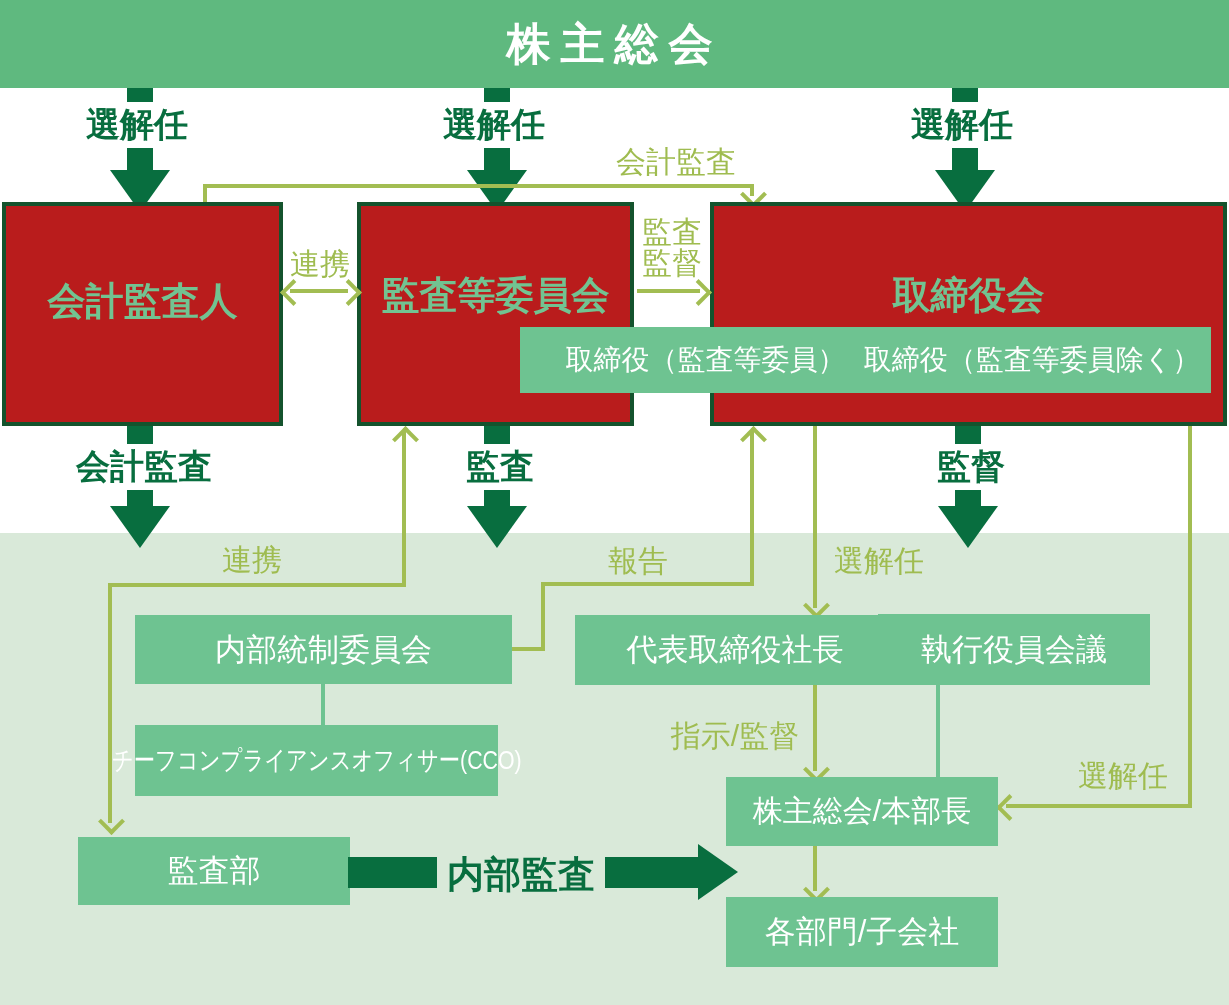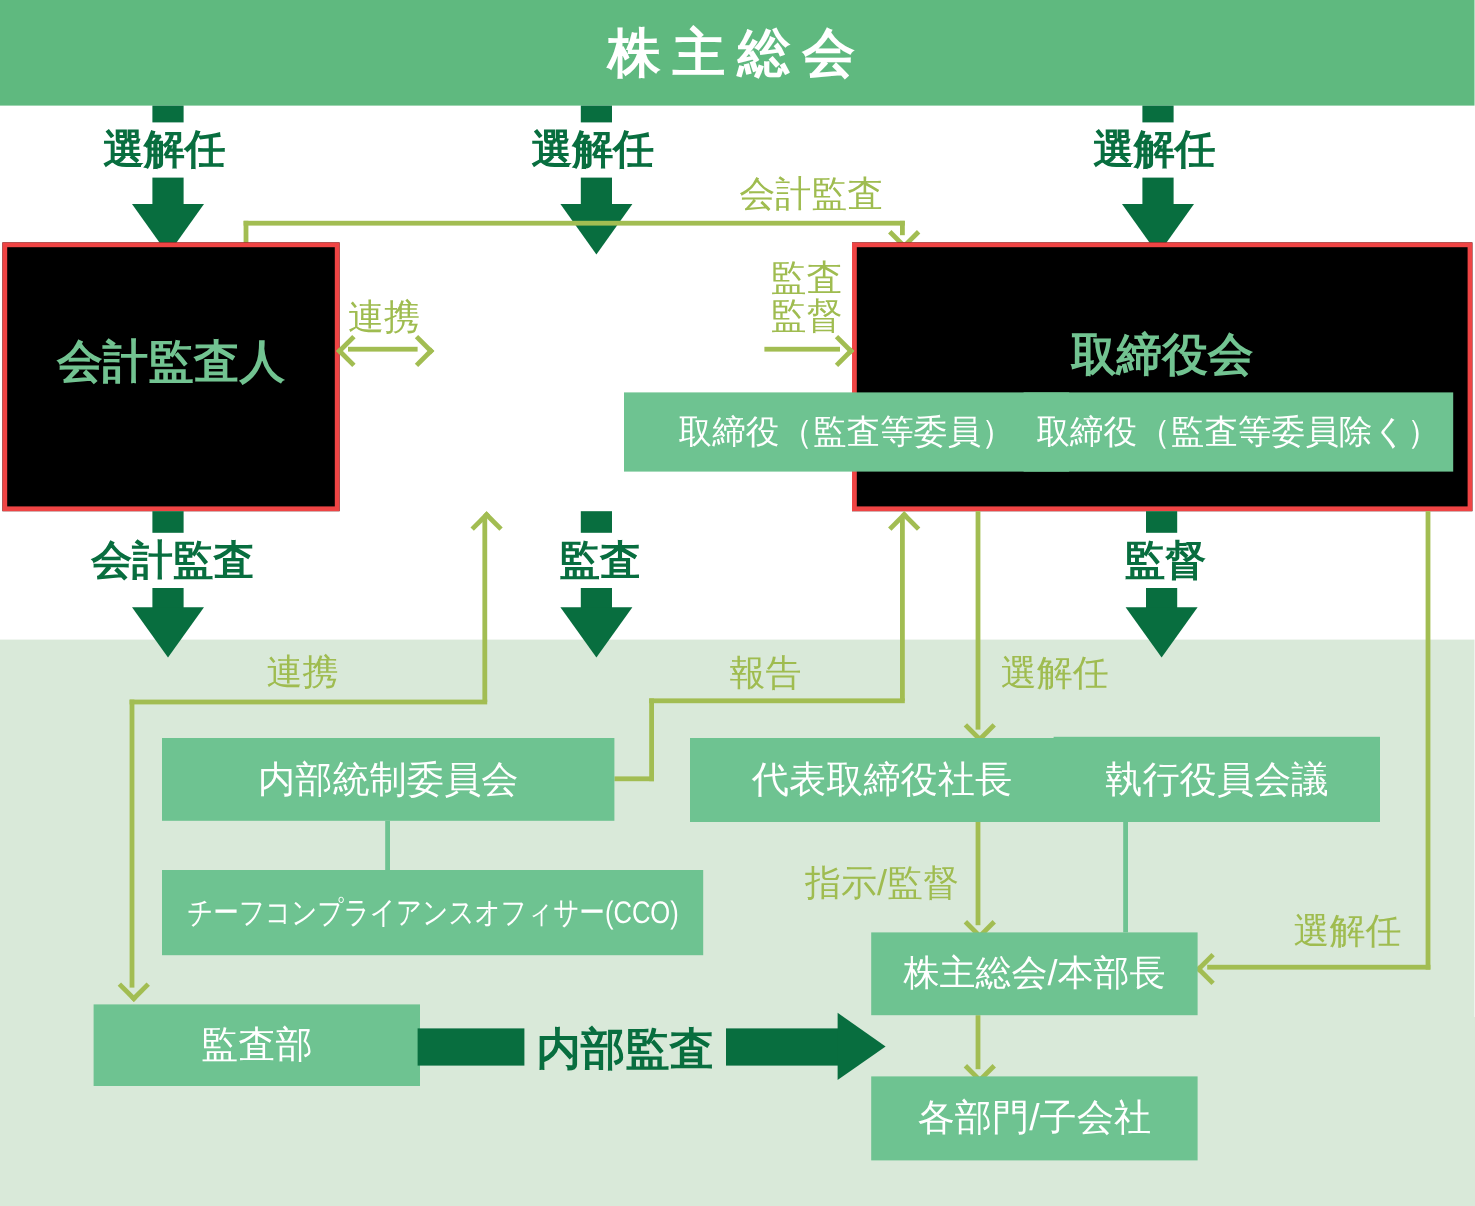--- a/index.html
+++ b/index.html
@@ -2,21 +2,21 @@
 <html><head>
 <meta charset="utf-8">
 <style>
   html,body{margin:0;padding:0;background:#ffffff;}
   #stage{
     position:relative;width:1229px;height:1005px;overflow:hidden;background:#ffffff;
     font-family:"Liberation Sans", sans-serif;
   }
   .abs{position:absolute;}
   
-  .lightbox{position:absolute;background:#000000;border:4px solid #ef4444;box-sizing:border-box;}
+  .lightbox{position:absolute;background:#b91c1c;border:4px solid #14532d;box-sizing:border-box;}
   .boxtitle{position:absolute;left:0;right:0;text-align:center;color:#72c391;font-weight:bold;font-size:38px;white-space:nowrap;}
   
   .gbox{position:absolute;background:#6ec391;color:#ffffff;display:flex;align-items:center;justify-content:center;text-align:center;white-space:nowrap;}
   
   .olab{position:absolute;color:#9fbc50;font-size:30px;text-align:center;white-space:nowrap;}
   .dlab{position:absolute;color:#086e3f;font-weight:bold;text-align:center;white-space:nowrap;}
   .wbg{background:#ffffff;padding:0 6px;}
   .lbg{background:#d9e9d9;padding:0 10px;}
   
   .oline{position:absolute;background:#a2bd52;}
@@ -55,20 +55,23 @@
   <div class="dlab wbg" style="left:905px;top:102px;font-size:34px;">選解任</div>
 
   <div class="oline" style="left:203px;top:184px;width:4px;height:20px;"></div>
   <div class="oline" style="left:203px;top:184px;width:551px;height:4px;"></div>
   <div class="oline" style="left:750px;top:184px;width:4px;height:12px;"></div>
   <div class="chev chev-down" style="left:744px;top:185px;"></div>
   <div class="olab" style="left:606px;top:142px;width:140px;">会計監査</div>
 
   <div class="lightbox" style="left:2px;top:202px;width:281px;height:224px;">
     <span class="boxtitle" style="top:70px;">会計監査人</span>
+  </div>
+  <div class="lightbox" style="left:357px;top:202px;width:277px;height:224px;">
+    <span class="boxtitle" style="top:64px;">監査等委員会</span>
   </div>
   <div class="lightbox" style="left:710px;top:202px;width:517px;height:224px;">
     <span class="boxtitle" style="top:64px;">取締役会</span>
   </div>
 
   <div class="olab" style="left:282px;top:244px;width:76px;">連携</div>
   <div class="oline" style="left:290px;top:289px;width:58px;height:4px;"></div>
   <div class="chev chev-left" style="left:284px;top:283px;"></div>
   <div class="chev chev-right" style="left:339px;top:283px;"></div>
 
@@ -126,21 +129,21 @@
   <div class="chev chev-left" style="left:1000px;top:798px;"></div>
   <div class="olab" style="left:1068px;top:756px;width:110px;">選解任</div>
 
   <div class="gline" style="left:321px;top:684px;width:4px;height:41px;"></div>
   <div class="gline" style="left:845px;top:648px;width:33px;height:4px;"></div>
   <div class="gline" style="left:936px;top:685px;width:4px;height:92px;"></div>
 
   <div class="gbox" style="left:135px;top:615px;width:377px;height:69px;font-size:31px;">
     <span>内部統制委員会</span>
   </div>
-  <div class="gbox" style="left:135px;top:725px;width:451px;height:71px;font-size:26px;">
+  <div class="gbox" style="left:135px;top:725px;width:363px;height:71px;font-size:26px;">
     <span style="transform:scaleX(0.82);">チーフコンプライアンスオフィサー(CCO)</span>
   </div>
   <div class="gbox" style="left:78px;top:837px;width:272px;height:68px;font-size:31px;">
     <span>監査部</span>
   </div>
   <div class="gbox" style="left:575px;top:615px;width:320px;height:70px;font-size:31px;">
     <span>代表取締役社長</span>
   </div>
   <div class="gbox" style="left:878px;top:614px;width:272px;height:71px;font-size:31px;">
     <span>執行役員会議</span>

